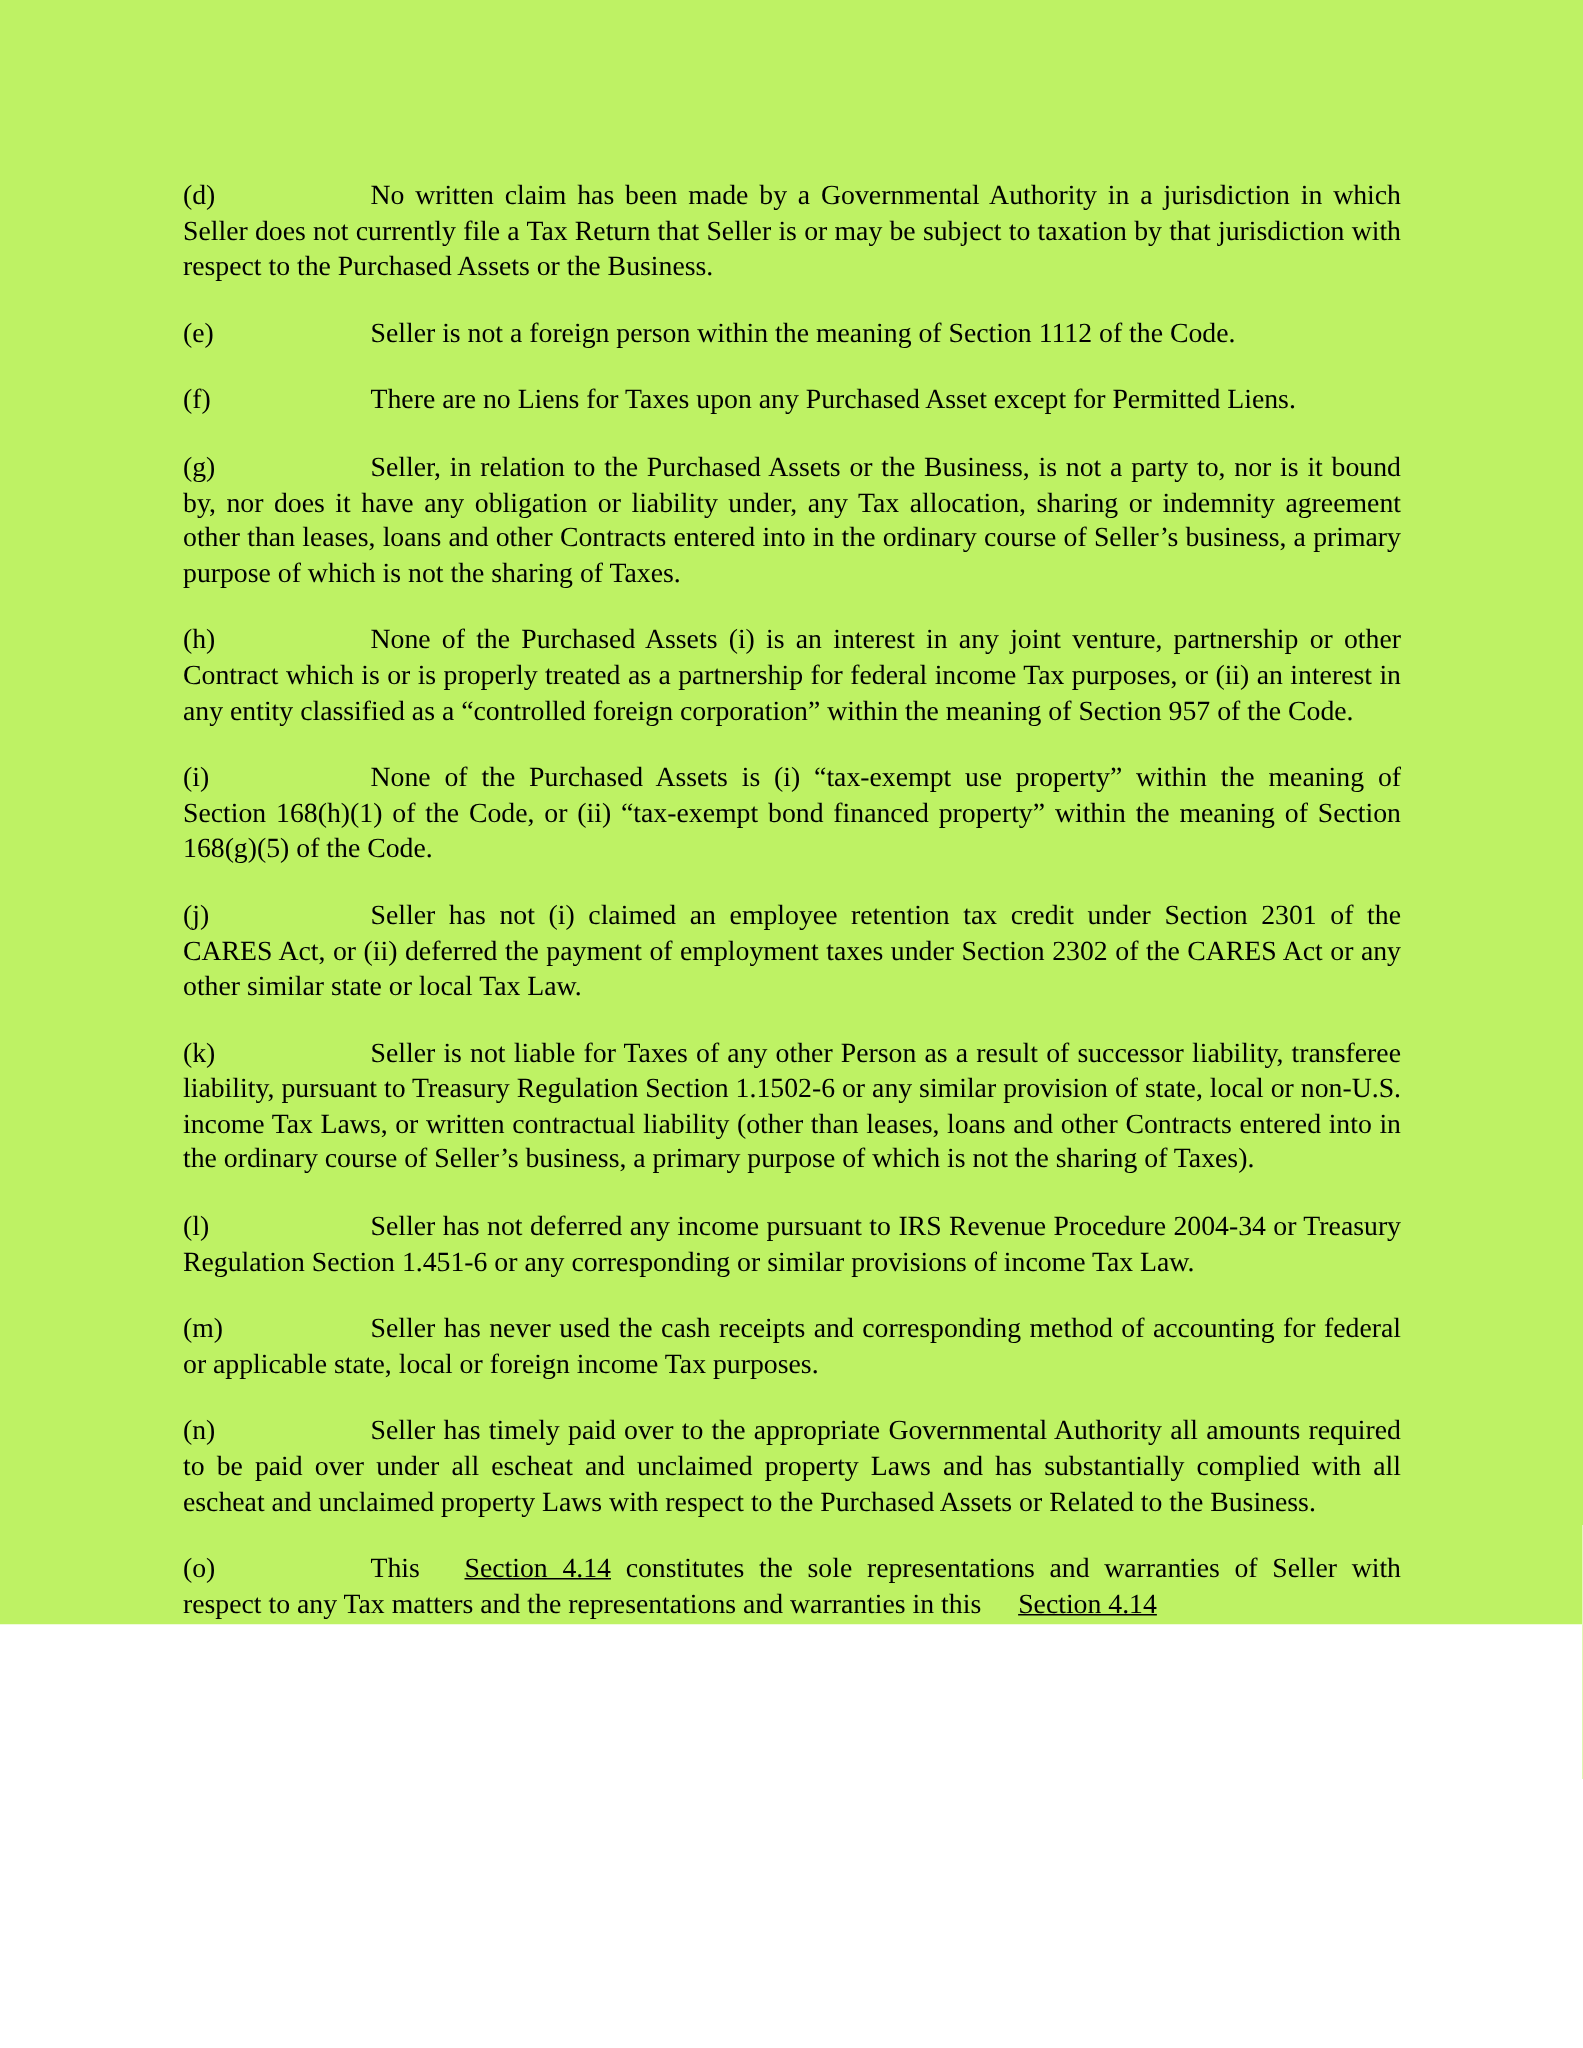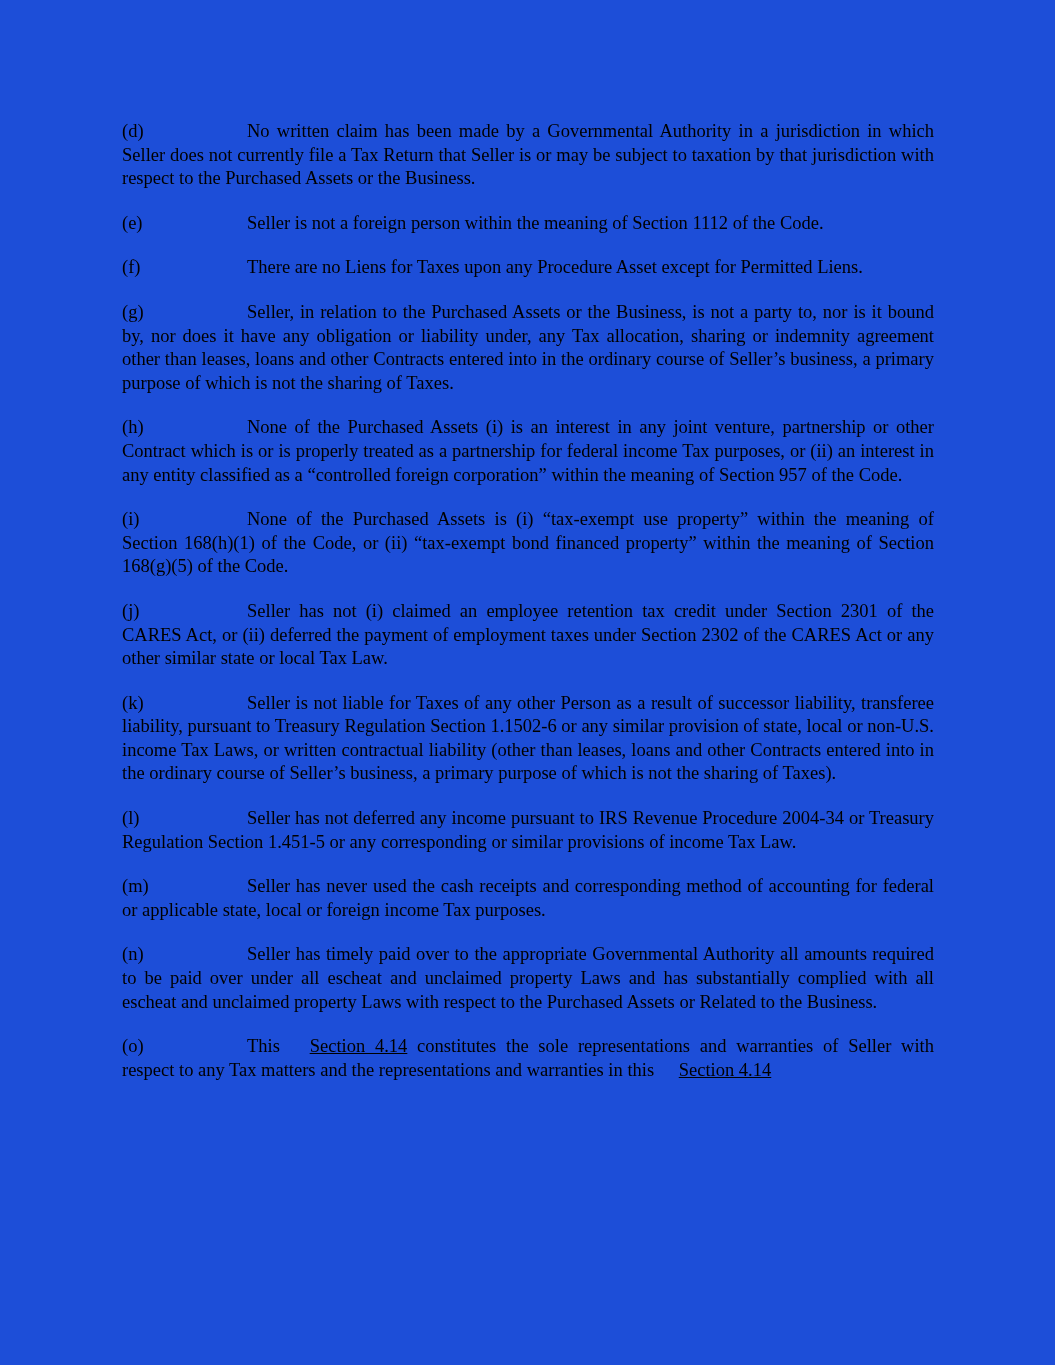--- a/index.html
+++ b/index.html
@@ -2,23 +2,23 @@
 <html><head>
 <meta charset="utf-8">
 <style>
   html, body {
     margin: 0;
     padding: 0;
     background: #ffffff;
   }
   .page {
     width: 1055px;
-    height: 1365px;
+    height: 1083px;
     margin: 0 auto;
-    background: #1d4ed8;
+    background: #bef264;
     position: relative;
     box-sizing: border-box;
     font-family: "Liberation Serif", "DejaVu Serif", serif;
     color: #000000;
   }
   .content {
     position: absolute;
     left: 122px;
     top: 120px;
     width: 812px;
@@ -62,21 +62,21 @@
 
     <p class="para">
       <span class="marker"><span class="lbl">(d)</span></span><span>No written claim has been made by a Governmental Authority in a jurisdiction in which Seller does not currently file a Tax Return that Seller is or may be subject to taxation by that jurisdiction with respect to the Purchased Assets or the Business.</span>
     </p>
 
     <p class="para">
       <span class="marker"><span class="lbl">(e)</span></span><span>Seller is not a foreign person within the meaning of Section 1112 of the Code.</span>
     </p>
 
     <p class="para">
-      <span class="marker"><span class="lbl">(f)</span></span><span>There are no Liens for Taxes upon any Procedure Asset except for Permitted Liens.</span>
+      <span class="marker"><span class="lbl">(f)</span></span><span>There are no Liens for Taxes upon any Purchased Asset except for Permitted Liens.</span>
     </p>
 
     <p class="para">
       <span class="marker"><span class="lbl">(g)</span></span><span>Seller, in relation to the Purchased Assets or the Business, is not a party to, nor is it bound by, nor does it have any obligation or liability under, any Tax allocation, sharing or indemnity agreement other than leases, loans and other Contracts entered into in the ordinary course of Seller’s business, a primary purpose of which is not the sharing of Taxes.</span>
     </p>
 
     <p class="para">
       <span class="marker"><span class="lbl">(h)</span></span><span>None of the Purchased Assets (i) is an interest in any joint venture, partnership or other Contract which is or is properly treated as a partnership for federal income Tax purposes, or (ii) an interest in any entity classified as a “controlled foreign corporation” within the meaning of Section 957 of the Code.</span>
     </p>
 
@@ -86,21 +86,21 @@
 
     <p class="para">
       <span class="marker"><span class="lbl">(j)</span></span><span>Seller has not (i) claimed an employee retention tax credit under Section 2301 of the CARES Act, or (ii) deferred the payment of employment taxes under Section 2302 of the CARES Act or any other similar state or local Tax Law.</span>
     </p>
 
     <p class="para">
       <span class="marker"><span class="lbl">(k)</span></span><span>Seller is not liable for Taxes of any other Person as a result of successor liability, transferee liability, pursuant to Treasury Regulation Section 1.1502-6 or any similar provision of state, local or non-U.S. income Tax Laws, or written contractual liability (other than leases, loans and other Contracts entered into in the ordinary course of Seller’s business, a primary purpose of which is not the sharing of Taxes).</span>
     </p>
 
     <p class="para">
-      <span class="marker"><span class="lbl">(l)</span></span><span>Seller has not deferred any income pursuant to IRS Revenue Procedure 2004-34 or Treasury Regulation Section 1.451-5 or any corresponding or similar provisions of income Tax Law.</span>
+      <span class="marker"><span class="lbl">(l)</span></span><span>Seller has not deferred any income pursuant to IRS Revenue Procedure 2004-34 or Treasury Regulation Section 1.451-6 or any corresponding or similar provisions of income Tax Law.</span>
     </p>
 
     <p class="para">
       <span class="marker"><span class="lbl">(m)</span></span><span>Seller has never used the cash receipts and corresponding method of accounting for federal or applicable state, local or foreign income Tax purposes.</span>
     </p>
 
     <p class="para">
       <span class="marker"><span class="lbl">(n)</span></span><span>Seller has timely paid over to the appropriate Governmental Authority all amounts required to be paid over under all escheat and unclaimed property Laws and has substantially complied with all escheat and unclaimed property Laws with respect to the Purchased Assets or Related to the Business.</span>
     </p>
 

